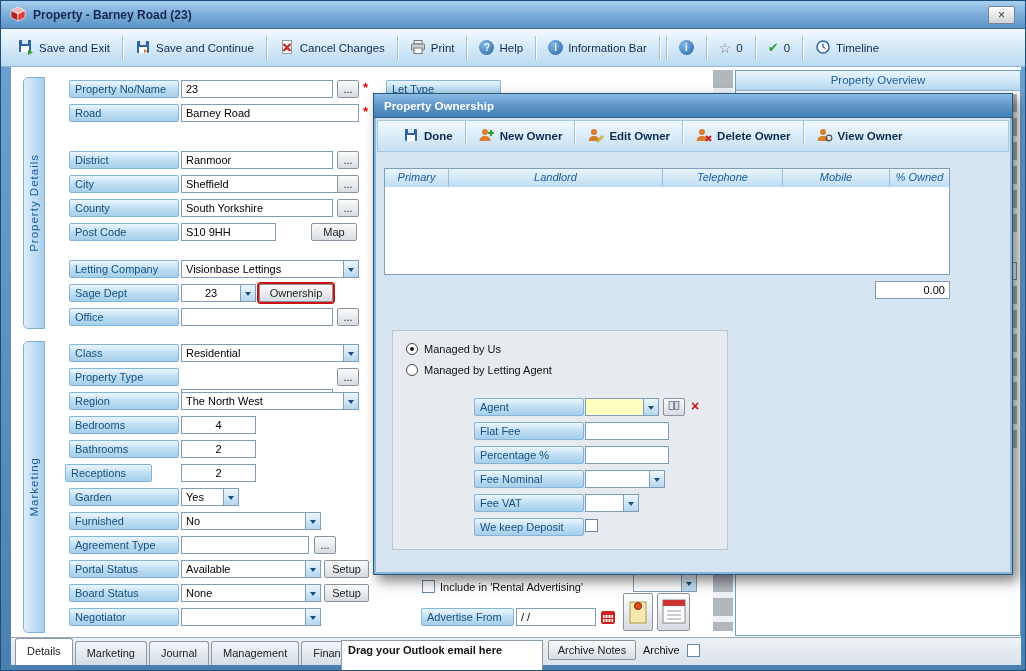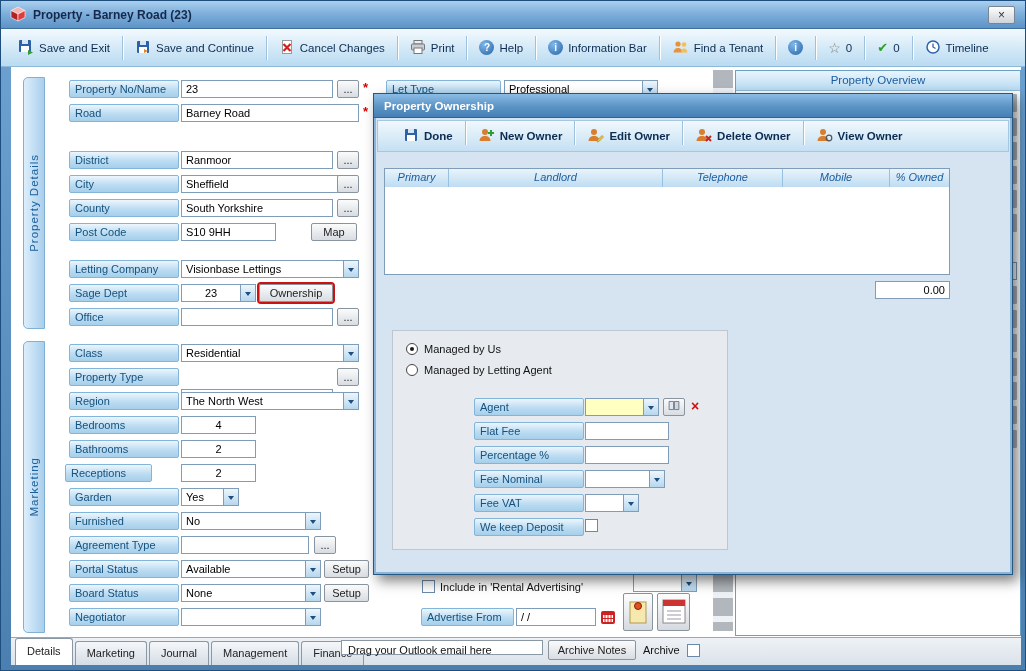--- a/index.html
+++ b/index.html
@@ -78,22 +78,22 @@
   .ov-input{ flex:1; height:18px; background:#fff; border:1px solid #7f9db9; }
 
   
   .bottom-strip{ position:absolute; left:10px; top:636px; width:1010px; height:28px;
     background:linear-gradient(#eef2f6,#dbe2ea); border-top:1px solid #9aa7b5;
     display:flex; align-items:flex-end; padding-left:4px; }
   .btab{ height:24px; line-height:22px; padding:0 11px; margin-right:2px; color:#222; font-size:11px;
     background:linear-gradient(#f4f7fa,#d6dde5); border:1px solid #8a97a5; border-bottom:none;
     border-radius:3px 3px 0 0; }
   .btab.active{ background:#fff; font-weight:normal; height:27px; line-height:25px; }
-  .outlook-box{ position:absolute; left:340px; top:639px; width:202px; height:15px; line-height:19px;
-    background:#fff; border:1px solid #8a97a5; padding:0 6px; font-size:11px; color:#111; }
+  .outlook-box{ position:absolute; left:340px; top:639px; width:202px; height:31px; line-height:19px;
+    background:#fff; border:1px solid #8a97a5; padding:0 6px; font-size:11px; color:#111;font-weight:bold; }
   .icon-btn{ position:absolute; background:linear-gradient(#fefefe,#d5dae0); border:1px solid #8a949e;
     border-radius:2px; display:flex; align-items:center; justify-content:center; }
 
   
   .dialog{ position:absolute; left:372px; top:92px; width:640px; height:482px; z-index:60;
     background:#d6e4f1; border:1px solid #27567f; box-shadow:inset 0 0 0 2px #8ab5da, 5px 6px 12px rgba(0,0,0,.5); }
   .dlg-title{ height:24px; display:flex; align-items:center; padding:0 10px;
     background:linear-gradient(180deg,#8bbce5 0%,#5b93c5 55%,#4480b6 100%);
     border-bottom:1px solid #2f6296; color:#fff; font-weight:bold; font-size:11.5px; }
   .dlg-toolbar{ position:absolute; left:3px; top:26px; right:3px; height:32px;
@@ -167,29 +167,20 @@
     <div class="tbtn">
       <span class="circle-icon">?</span>
       <span>Help</span>
     </div>
     <div class="tsep"></div>
     <div class="tbtn">
       <span class="circle-icon">i</span>
       <span>Information Bar</span>
     </div>
     <div class="tsep"></div>
-    <div class="tbtn">
-      <span><svg width="17" height="16" viewBox="0 0 17 16">
-            <circle cx="6" cy="5" r="2.6" fill="#e8923a"></circle>
-            <path d="M1.5 13.5c0-2.9 2-4.6 4.5-4.6s4.5 1.7 4.5 4.6z" fill="#e8923a"></path>
-            <circle cx="12" cy="5.5" r="2.3" fill="#f3c056"></circle>
-            <path d="M8.8 13.5c.2-2.5 1.6-4 3.2-4 1.8 0 3.3 1.5 3.5 4z" fill="#f3c056"></path>
-          </svg></span>
-      <span>Find a Tenant</span>
-    </div>
     <div class="tsep"></div>
     <div class="tbtn">
       <span class="circle-icon">i</span>
     </div>
     <div class="tsep"></div>
     <div class="tbtn">
       <span class="glyph-star">☆</span>
       <span>0</span>
     </div>
     <div class="tsep"></div>
@@ -313,24 +304,20 @@
   </div>
   <div class="btn3d" style="left:323px;top:583px;width:45px">Setup</div>
 
   <div class="flabel" style="left:68px;top:607px;width:110px">Negotiator</div>
   <div class="combo" style="left:180px;top:607px;width:140px">
     <span class="cval"></span>
     <span class="carrow"></span>
   </div>
 
   <div class="flabel" style="left:385px;top:79px;width:115px">Let Type</div>
-  <div class="combo" style="left:503px;top:79px;width:154px">
-    <span class="cval">Professional</span>
-    <span class="carrow"></span>
-  </div>
 
   <div class="ov-strip"></div>
   <div class="ov-panel">
     <div class="ov-header">Property Overview</div>
     <div class="ov-row">
         <div class="ov-bar ov-l"></div>
         <div class="ov-bar ov-v"></div>
       </div>
     <div class="ov-row">
         <div class="ov-bar ov-l"></div>

